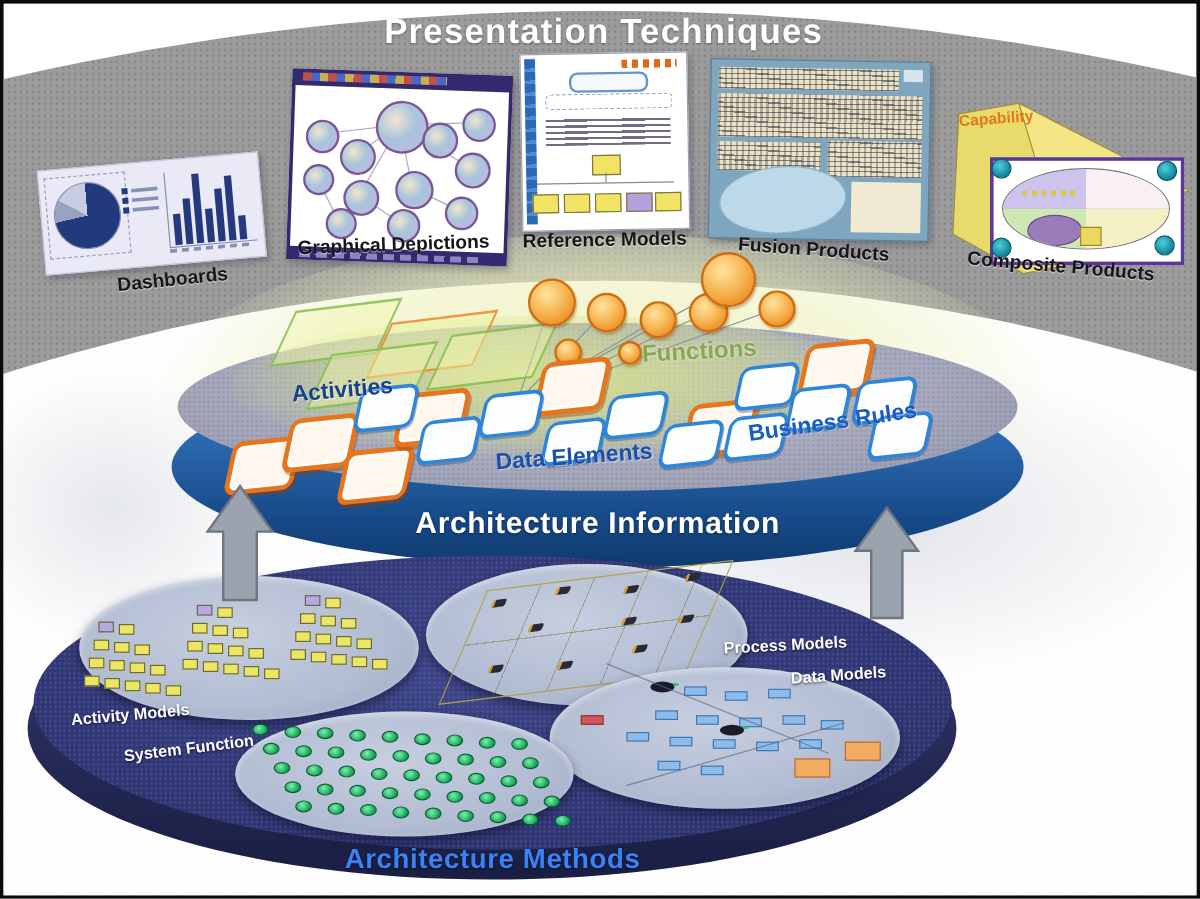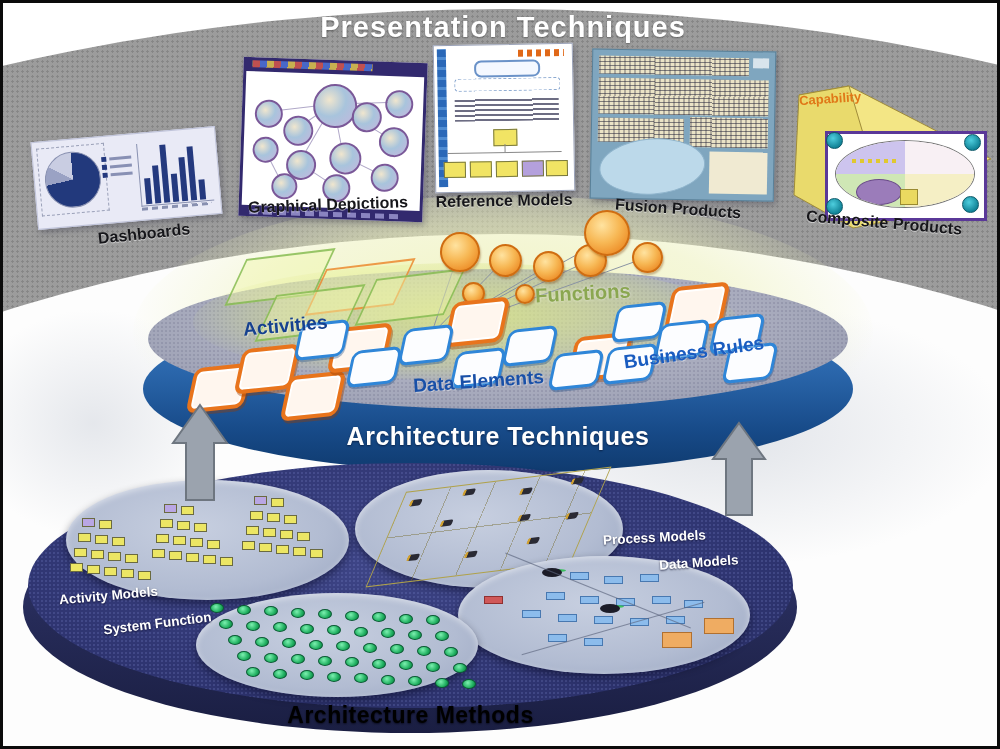--- a/index.html
+++ b/index.html
@@ -118,21 +118,21 @@
   .lab-data{left:410px;top:366px;width:175px;font-size:19px;color:#1950a8;transform:rotate(-4deg);text-shadow:1px 1px 0 rgba(255,255,255,.4);}
   .lab-rules{left:620px;top:336px;width:180px;font-size:19px;color:#1a5cc0;transform:rotate(-8deg);text-shadow:1px 1px 0 rgba(255,255,255,.4);}
 
   
   .bot-rim{position:absolute;left:20px;top:478px;width:774px;height:252px;border-radius:50%;
     background:linear-gradient(180deg,#3a3f7e 0%,#262b58 55%,#1a1e42 100%);}
   .bot-top{position:absolute;left:25px;top:460px;width:765px;height:245px;border-radius:50%;
     background:radial-gradient(ellipse at 45% 40%, #3e4587 0%, #2e3470 65%, #272c60 100%);}
   .bot-top::after{content:"";position:absolute;inset:0;border-radius:50%;
     background-image:radial-gradient(rgba(130,140,210,.22) 1px, transparent 1.3px);background-size:4px 4px;}
-  .bot-band{position:absolute;left:25px;top:699px;width:765px;text-align:center;color:#000000;
+  .bot-band{position:absolute;left:25px;top:699px;width:765px;text-align:center;color:#3b82f6;
     font-size:23px;font-weight:bold;letter-spacing:.5px;text-shadow:0 1px 2px rgba(0,0,10,.6);}
 
   .inset{position:absolute;border-radius:50%;
     background:radial-gradient(ellipse at 45% 40%, #c7cfe0 0%, #b2bcd2 60%, #98a4bf 100%);
     box-shadow:inset 0 2px 6px rgba(255,255,255,.5), 0 4px 9px rgba(0,0,20,.45);}
   .inset-activity{left:63px;top:477px;width:283px;height:120px;}
   .inset-process{left:352px;top:467px;width:268px;height:118px;}
   .inset-data{left:455px;top:553px;width:292px;height:118px;}
   .inset-system{left:193px;top:590px;width:282px;height:104px;}
 
@@ -328,21 +328,21 @@
       <div class="tile blue" style="left: 654px; top: 319px;"></div>
       <div class="tile blue" style="left: 709px; top: 313px;"></div>
       <div class="tile blue" style="left: 602px; top: 343px;"></div>
       <div class="tile blue" style="left: 722px; top: 342px;"></div>
     </div>
 
   <div class="region-label lab-activities">Activities</div>
   <div class="region-label lab-functions">Functions</div>
   <div class="region-label lab-data">Data Elements</div>
   <div class="region-label lab-rules">Business Rules</div>
-  <div class="mid-band">Architecture Techniques</div>
+  <div class="mid-band">Architecture Information</div>
 
   <div class="bot-rim"></div>
   <div class="bot-top"></div>
 
   <div class="inset inset-activity" id="inset-activity">
       <div class="ybox pbox" style="left: 16px; top: 38px;"></div>
       <div class="ybox" style="left: 33px; top: 40px;"></div>
       <div class="ybox" style="left: 12px; top: 53px;"></div>
       <div class="ybox" style="left: 29px; top: 55px;"></div>
       <div class="ybox" style="left: 46px; top: 57px;"></div>

